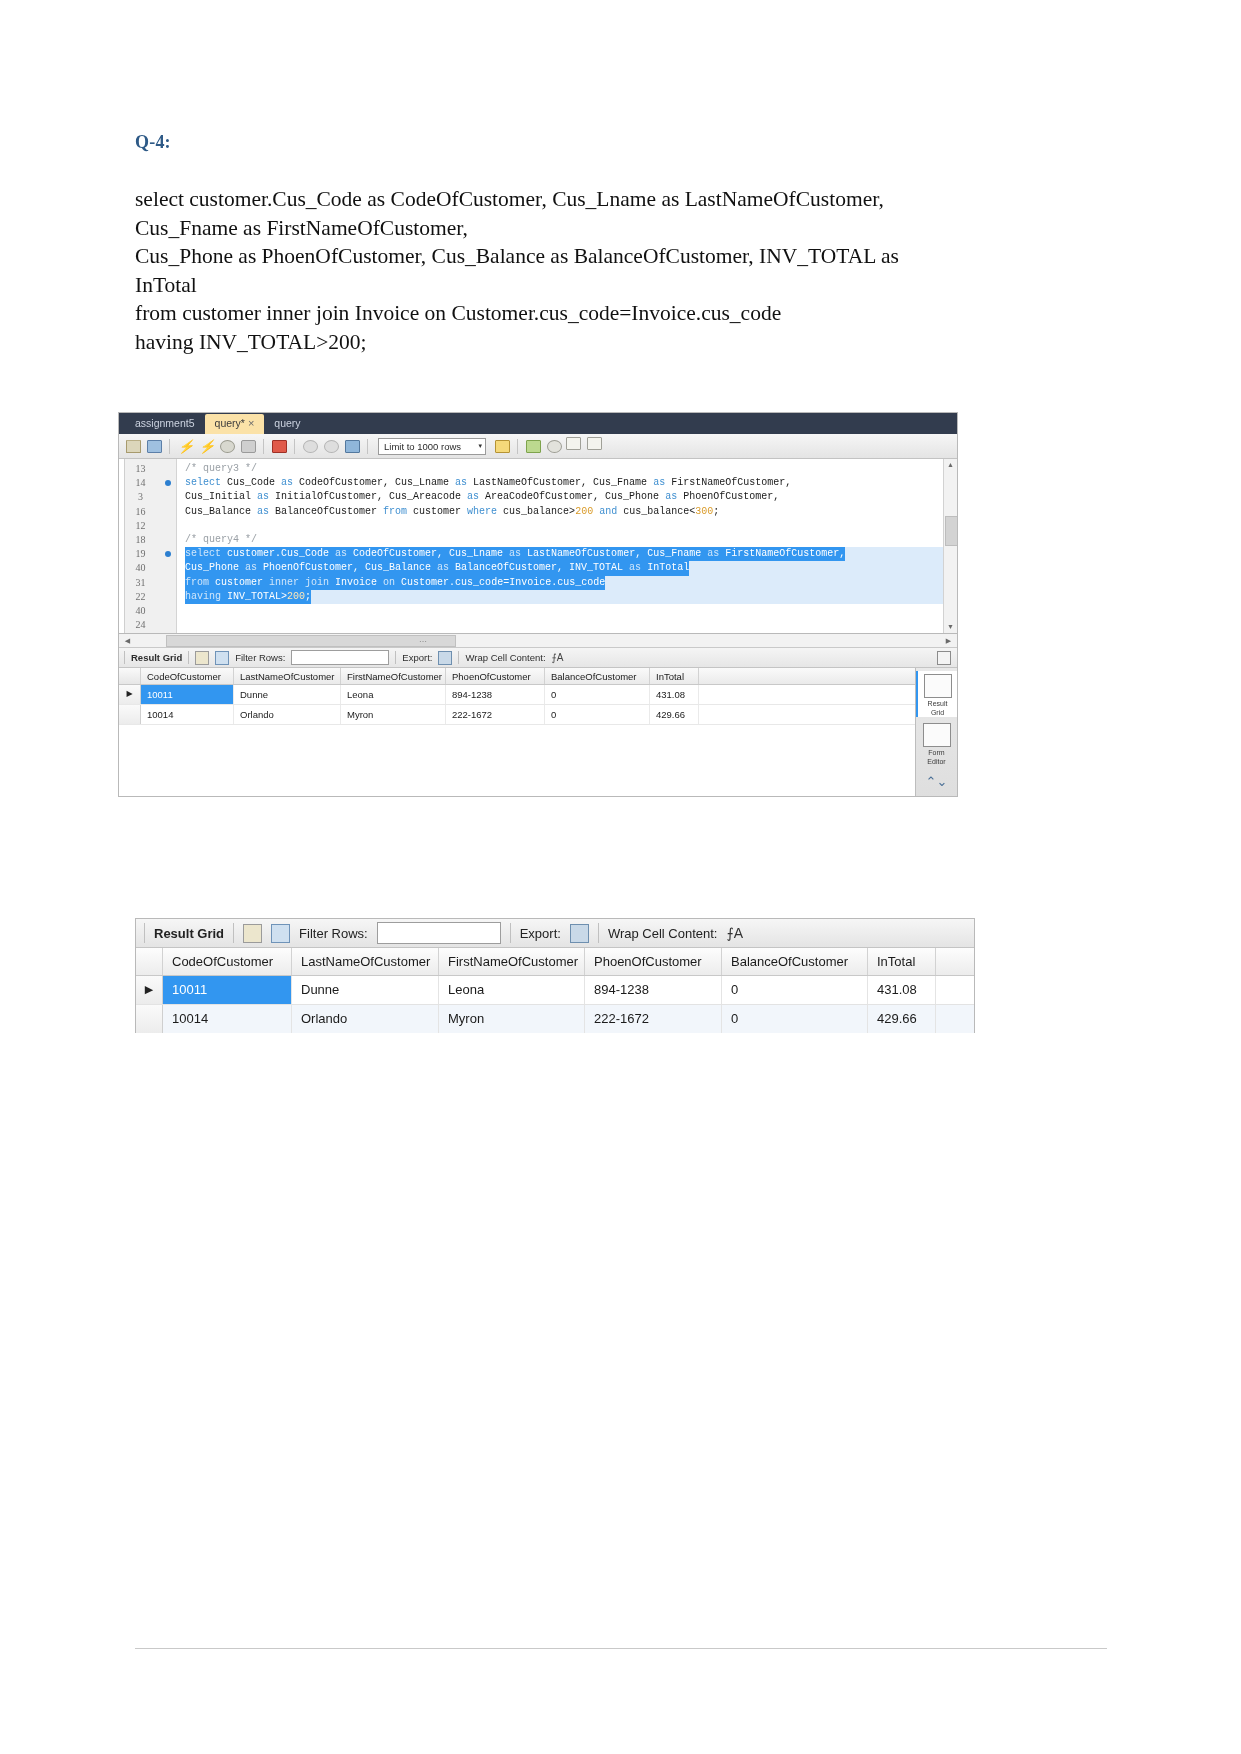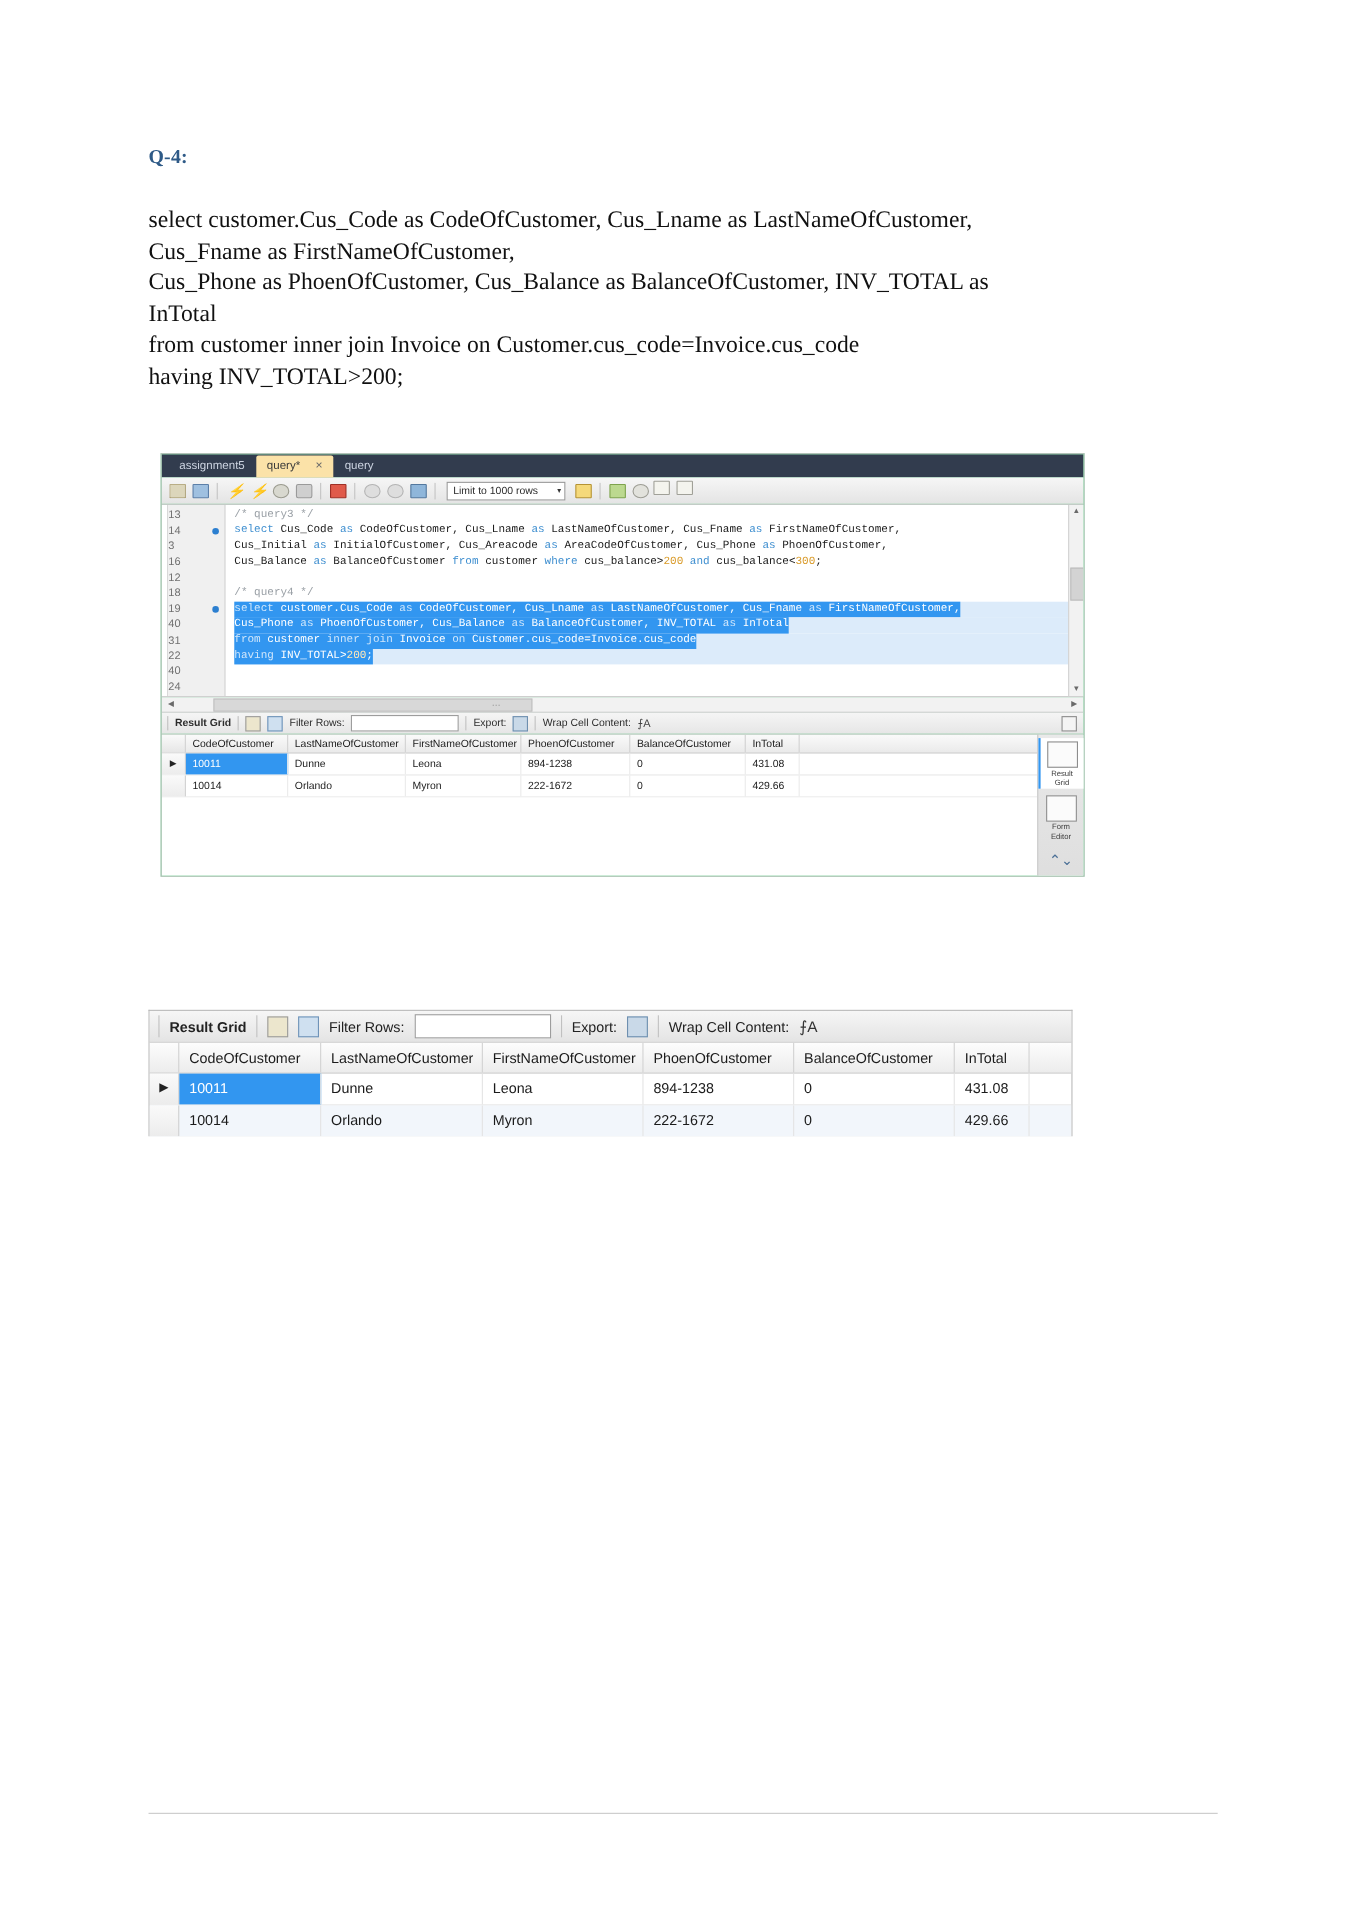--- a/index.html
+++ b/index.html
@@ -50,25 +50,25 @@
     left: 135px;
     top: 1648px;
     width: 972px;
     height: 1px;
     background: #c9c9c9;
   }
 
   
   .wb {
     position: absolute;
-    left: 146px;
+    left: 118px;
     top: 412px;
     width: 838px;
     height: 383px;
-    background: #86efac;
+    background: #ec4899;
     border: 1px solid #b9b9b9;
     font-family: "Liberation Sans", sans-serif;
     overflow: hidden;
   }
 
   .wb-tabbar {
     height: 21px;
     background: #323c4e;
     display: flex;
     align-items: flex-end;
@@ -81,21 +81,21 @@
     padding: 3px 10px 4px 10px;
     line-height: 13px;
     white-space: nowrap;
   }
   .wb-tab.active {
     background: #fbe2a8;
     color: #3b3b3b;
     border-radius: 2px 2px 0 0;
     display: flex;
     align-items: center;
-    gap: 14px;
+    gap: 3px;
   }
   .wb-tab .closex {
     font-size: 11px;
     color: #6b6b6b;
     line-height: 11px;
   }
 
   .wb-toolbar {
     height: 25px;
     background: linear-gradient(#f6f6f6, #e4e4e4);
@@ -163,24 +163,24 @@
   .gutter {
     width: 52px;
     background: #f0f0f0;
     border-right: 1px solid #d4d4d4;
     padding-top: 3px;
     box-sizing: border-box;
     flex: 0 0 52px;
   }
   .gline {
     height: 14.2px;
-    font-family: Liberation Sans, sans-serif;
+    font-family: Liberation Serif, serif;
     font-size: 10px;
     color: #707070;
-    text-align: left;
+    text-align: center;
     padding-right: 20px;
     line-height: 14.2px;
     position: relative;
   }
   .gline .dot {
     position: absolute;
     right: 5px;
     top: 4px;
     width: 6px; height: 6px;
     border-radius: 50%;

